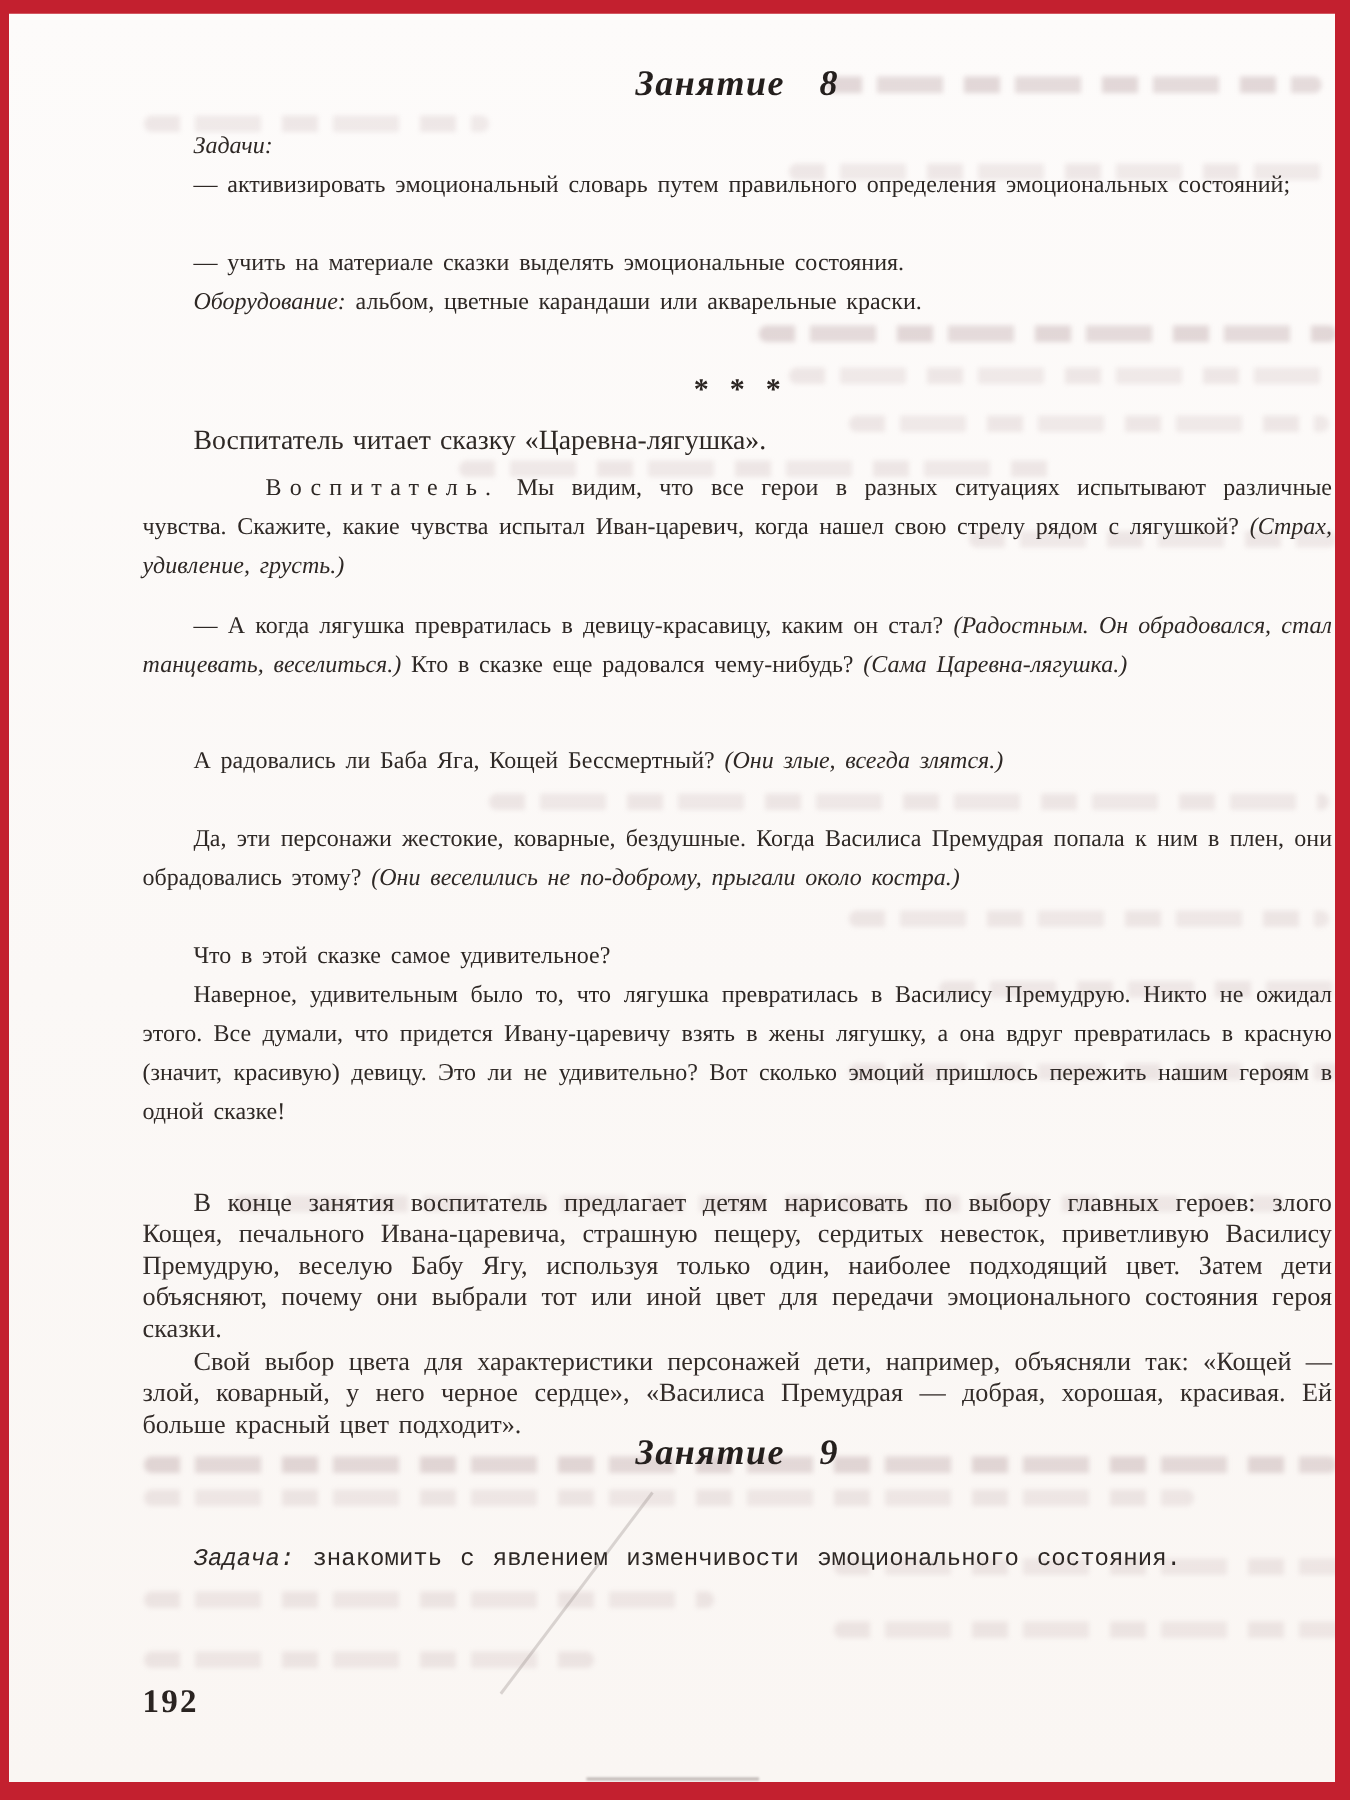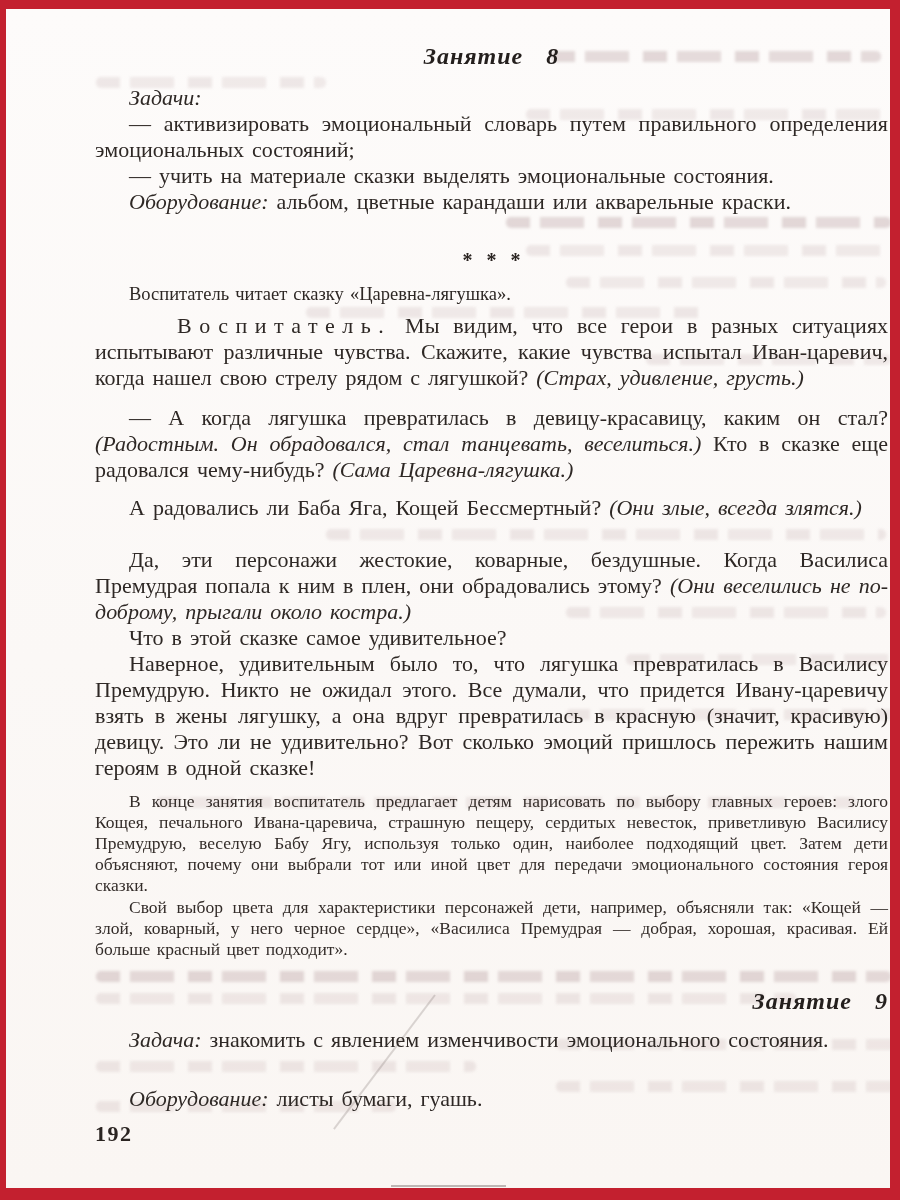--- a/index.html
+++ b/index.html
@@ -22,24 +22,24 @@
     color:#241f1d;
   }
   .separator{
     margin:0;text-align:center;font-size:20px;line-height:22px;
     word-spacing:9px;color:#2b2522;font-weight:bold;
   }
   .para{
     margin:0;color:#2e2825;
     text-align:justify;text-indent:34px;
   }
-  .para.main{font-size:22px;line-height:26px;word-spacing:2.5px;}
+  .para.main{font-size:16px;line-height:26px;word-spacing:2.5px;}
   .para.narr{font-size:18.5px;line-height:22px;word-spacing:1.5px;}
   .para.note{font-size:17.5px;line-height:21px;word-spacing:2px;color:#332c29;}
-  .para.l9{line-height:27px;}
+  .para.l9{line-height:27px;font-family:Liberation Mono, monospace;}
   .it{font-style:italic;}
   .sp{letter-spacing:.34em;margin-left:48px;}
   .page-number{
     position:absolute;left:89px;top:1112px;z-index:2;
     font-size:22px;font-weight:bold;letter-spacing:1.5px;color:#2a2421;
   }
   
   .ghost{
     position:absolute;height:11px;border-radius:5px;z-index:1;
     filter:blur(1.8px);
@@ -106,18 +106,17 @@
   <p class="para main abs" style="top:304px;"><span class="sp">Воспитатель.</span><span> Мы видим, что все герои в разных ситуациях испытывают различные чувства. Скажите, какие чувства испытал Иван-царевич, когда нашел свою стрелу рядом с лягушкой? </span><span class="it">(Страх, удивление, грусть.)</span></p>
   <p class="para main abs" style="top:396px;"><span>— А когда лягушка превратилась в девицу-красавицу, каким он стал? </span><span class="it">(Радостным. Он обрадовался, стал танцевать, веселиться.)</span><span> Кто в сказке еще радовался чему-нибудь? </span><span class="it">(Сама Царевна-лягушка.)</span></p>
   <p class="para main abs" style="top:486px;"><span>А радовались ли Баба Яга, Кощей Бессмертный? </span><span class="it">(Они злые, всегда злятся.)</span></p>
   <p class="para main abs" style="top:616px;"><span>Что в этой сказке самое удивительное?</span></p>
   <p class="para main abs" style="top:538px;"><span>Да, эти персонажи жестокие, коварные, бездушные. Когда Василиса Премудрая попала к ним в плен, они обрадовались этому? </span><span class="it">(Они веселились не по-доброму, прыгали около костра.)</span></p>
   <p class="para main abs" style="top:642px;"><span>Наверное, удивительным было то, что лягушка превратилась в Василису Премудрую. Никто не ожидал этого. Все думали, что придется Ивану-царевичу взять в жены лягушку, а она вдруг превратилась в красную (значит, красивую) девицу. Это ли не удивительно? Вот сколько эмоций пришлось пережить нашим героям в одной сказке!</span></p>
 
   <p class="para note abs" style="top:782px;"><span>В конце занятия воспитатель предлагает детям нарисовать по выбору главных героев: злого Кощея, печального Ивана-царевича, страшную пещеру, сердитых невесток, приветливую Василису Премудрую, веселую Бабу Ягу, используя только один, наиболее подходящий цвет. Затем дети объясняют, почему они выбрали тот или иной цвет для передачи эмоционального состояния героя сказки.</span></p>
   <p class="para note abs" style="top:888px;"><span>Свой выбор цвета для характеристики персонажей дети, например, объясняли так: «Кощей — злой, коварный, у него черное сердце», «Василиса Премудрая — добрая, хорошая, красивая. Ей больше красный цвет подходит».</span></p>
 
-  <h1 class="lesson-title abs" style="top:976px;text-align:right;">Занятие 9</h1>
+  <h1 class="lesson-title abs" style="top:944px;">Занятие 9</h1>
   <p class="para main l9 abs" style="top:1017px;"><span class="it">Задача: </span><span>знакомить с явлением изменчивости эмоционального состояния.</span></p>
-  <p class="para main l9 abs" style="top:1076px;"><span class="it">Оборудование: </span><span>листы бумаги, гуашь.</span></p>
 
   <div class="page-number">192</div>
 </div>
 
 </body></html>

